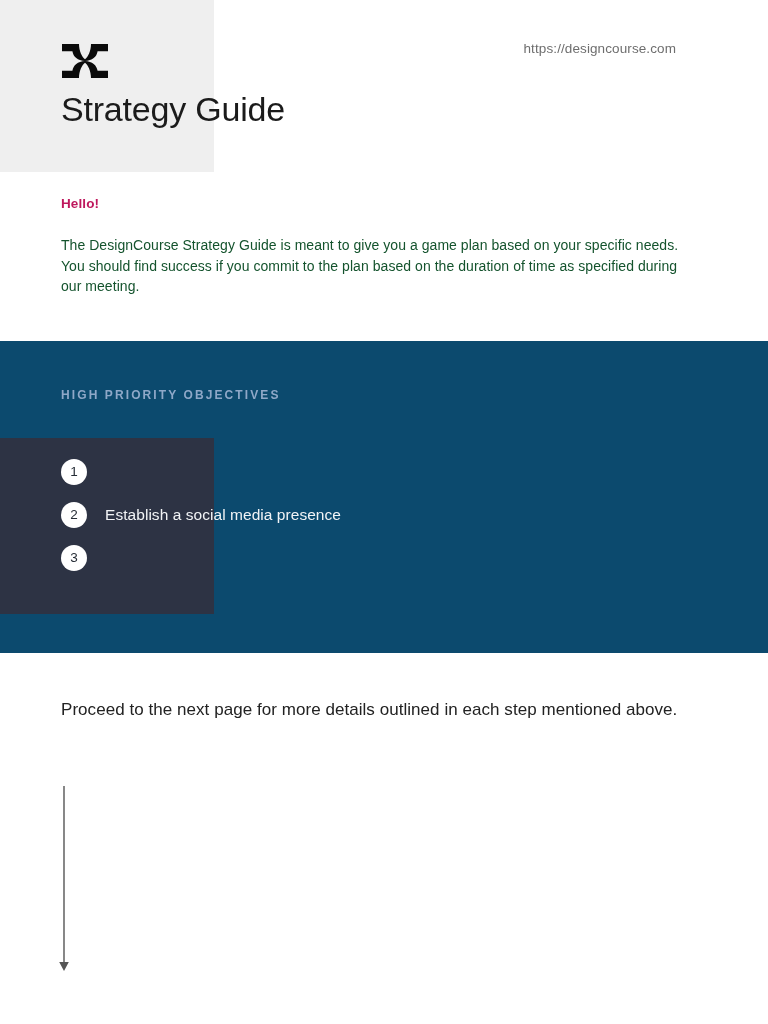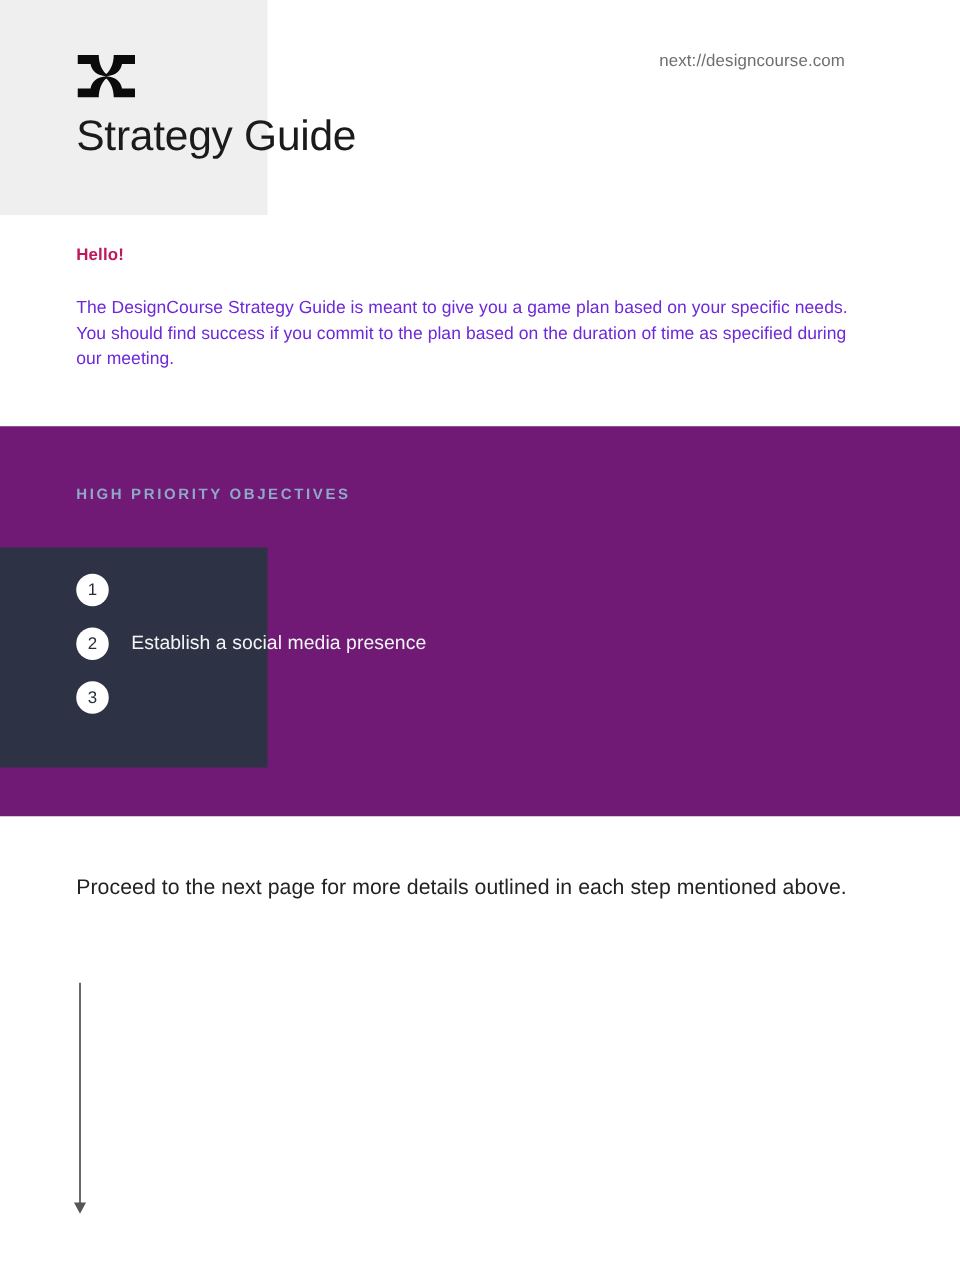--- a/index.html
+++ b/index.html
@@ -67,33 +67,33 @@
   .intro-greeting {
     font-size: 13.5px;
     font-weight: bold;
     color: #be185d;
     margin: 0 0 24px 0;
     letter-spacing: 0.1px;
   }
   .intro-body {
     font-size: 14px;
     line-height: 20.5px;
-    color: #6d28d9;
+    color: #14532d;
     margin: 0;
     letter-spacing: 0.05px;
   }
 
   
   .dark-section {
     position: absolute;
     left: 0;
     top: 341px;
     width: 768px;
     height: 312px;
-    background: #701a75;
+    background: #0c4a6e;
   }
   .accent-panel {
     position: absolute;
     left: 0;
     top: 97px;
     width: 214px;
     height: 176px;
     background: #2d3344;
   }
   .section-label {
@@ -173,21 +173,21 @@
       <path d="M0 0 H17 C17 7 20 13 23 15.2 C26 13 29 7 29 0 H46 V7.2 H35.6
                C34.6 13 30.4 16.4 23 17
                C30.4 17.6 34.6 21 35.6 26.8 H46 V34 H29
                C29 27 26 21 23 18.8 C20 21 17 27 17 34 H0 V26.8 H10.4
                C11.4 21 15.6 17.6 23 17
                C15.6 16.4 11.4 13 10.4 7.2 H0 Z" fill="#0b0b0b"></path>
     </svg>
   </div>
 
   <div class="doc-title">Strategy Guide</div>
-  <div class="site-url">next://designcourse.com</div>
+  <div class="site-url">https://designcourse.com</div>
 </div>
 
 <div class="intro">
   <p class="intro-greeting">Hello!</p>
   <p class="intro-body">The DesignCourse Strategy Guide is meant to give you a game plan based on your specific needs. You should find success if you commit to the plan based on the duration of time as specified during our meeting.</p>
 </div>
 
 <div class="dark-section">
   <div class="accent-panel"></div>
   <div class="section-label">HIGH PRIORITY OBJECTIVES</div>

